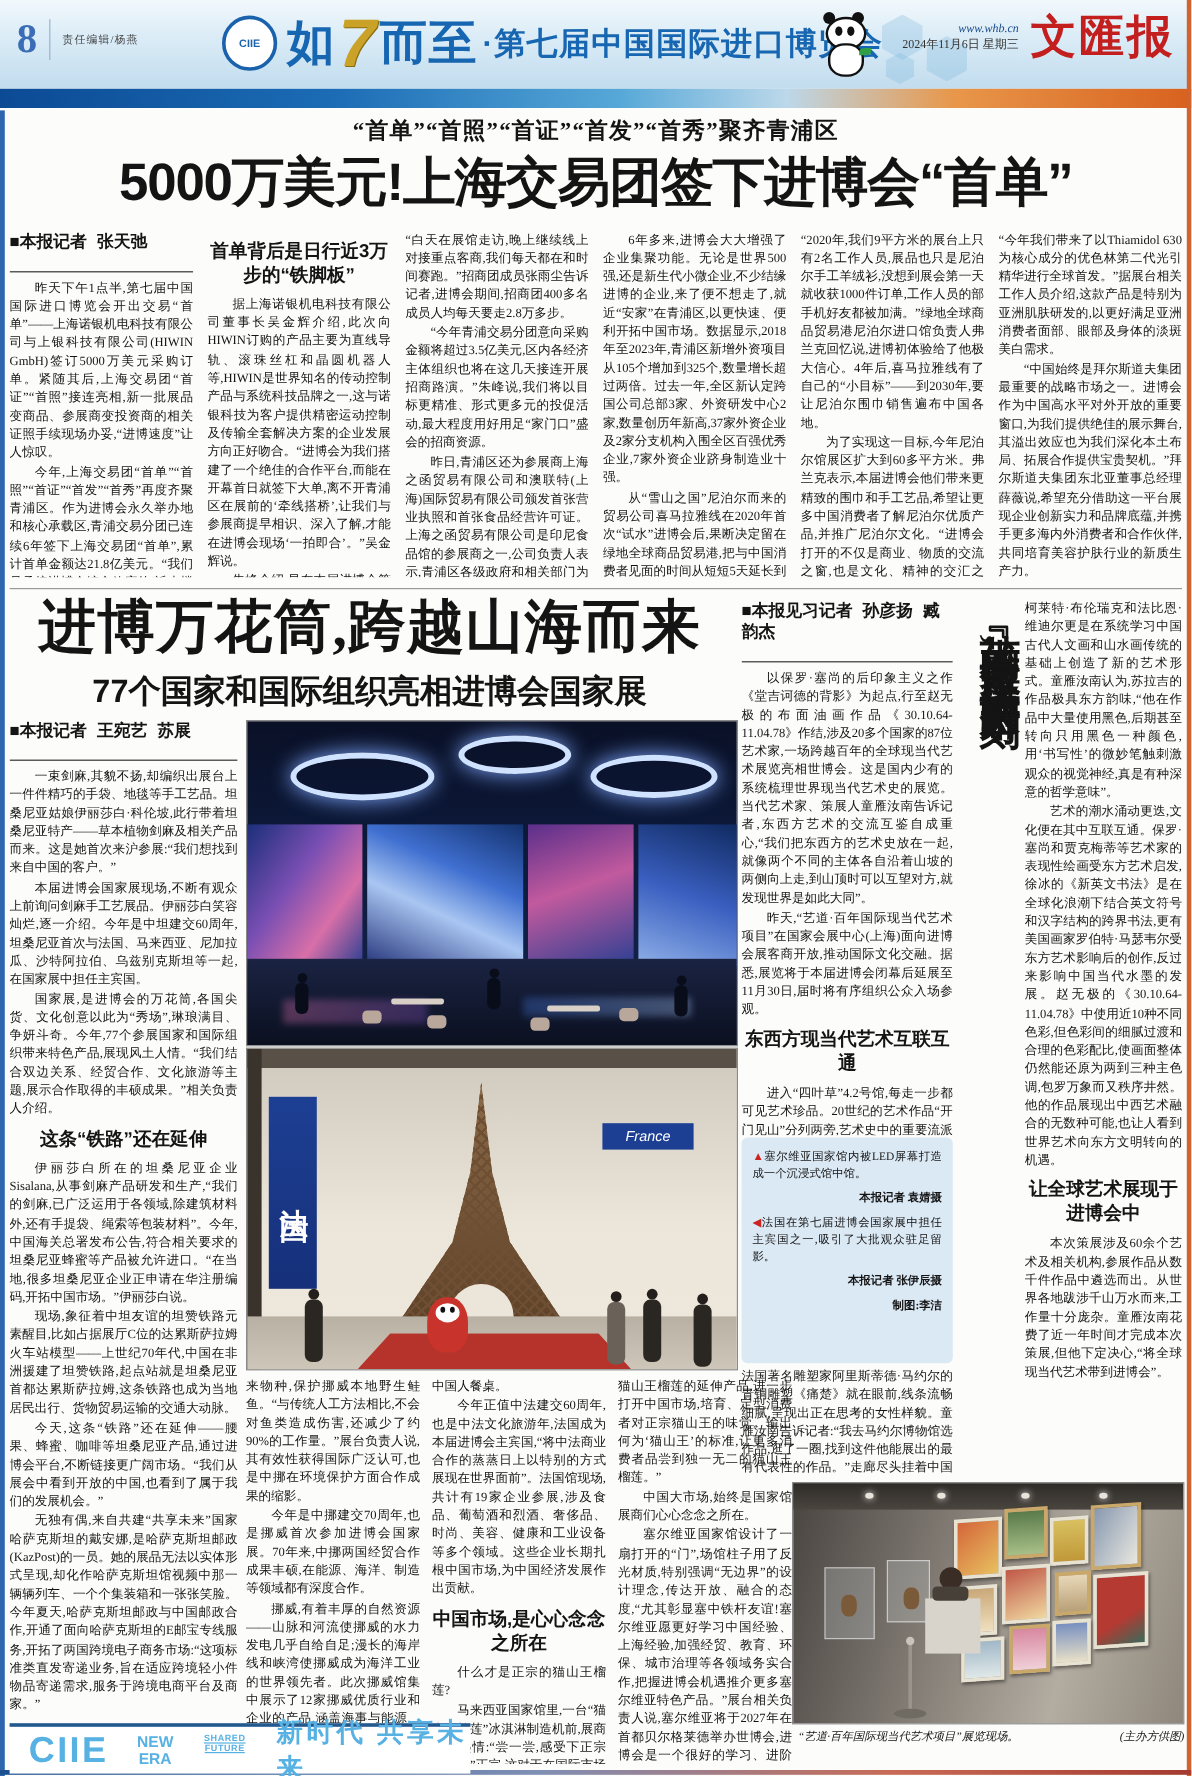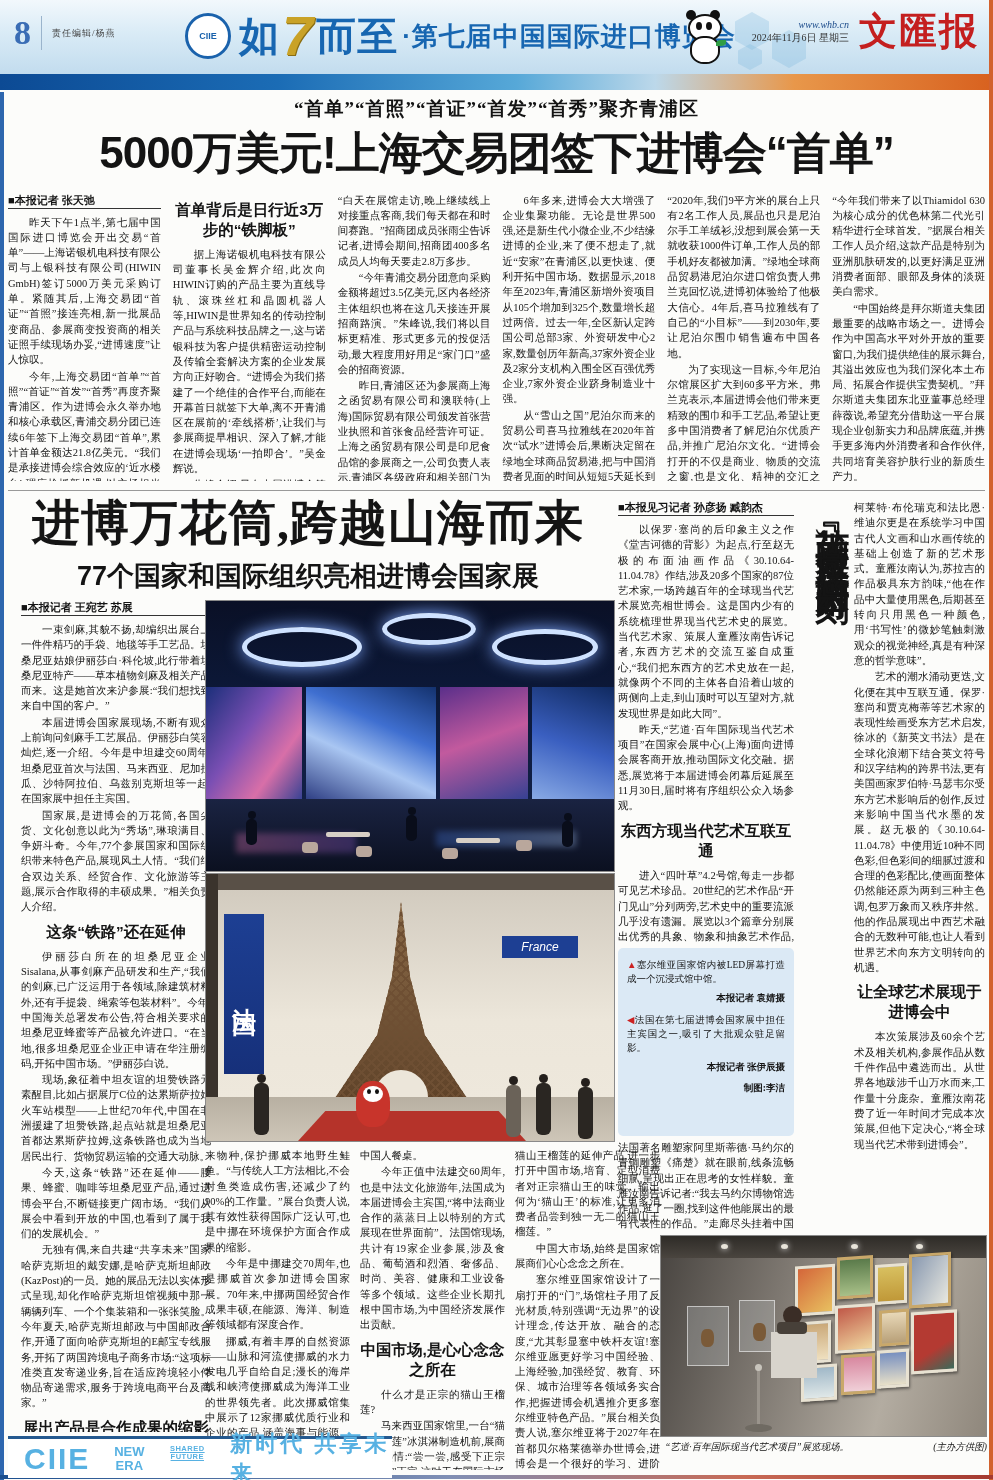--- a/index.html
+++ b/index.html
@@ -40,38 +40,38 @@
   .date{font-size:10px;color:#333;}
   .masthead{font-size:38px;font-weight:900;color:#c41f1f;line-height:1;letter-spacing:2px;}
   
   .edge-left{position:absolute;left:0;top:92px;width:4px;height:1388px;background:#2d66ae;}
   .edge-right{position:absolute;right:0;top:0;width:4px;height:1480px;background:#d2622e;}
   .bottom-line{position:absolute;left:0;top:1475px;width:993px;height:4px;
                background:linear-gradient(90deg,#1b4f8f,#7f8fb5 45%,#c86a55 75%,#a43a30);}
   
   .bt{font-size:10.5px;line-height:15.3px;text-align:justify;text-indent:2em;margin:0 0 1px 0;}
   .cont{text-indent:0;}
-  .byline{font-family:Liberation Sans, sans-serif;font-weight:bold;font-size:11px;
-          border-bottom:1px solid #333;padding-bottom:0;margin-bottom:6px;}
+  .byline{font-family:Liberation Mono, monospace;font-weight:bold;font-size:14px;
+          border-bottom:1px solid #333;padding-bottom:15px;margin-bottom:6px;}
   .subhead{font-family:"Liberation Sans",sans-serif;font-weight:900;font-size:15.5px;
            text-align:center;line-height:1.3;margin:7px 0;}
   .col{overflow:hidden;}
   
   .lead{position:absolute;left:8px;top:96px;width:977px;}
   .kicker{text-align:center;font-weight:900;font-size:19px;letter-spacing:1px;}
   .lead-headline{text-align:center;font-family:"Liberation Sans",sans-serif;font-weight:900;
                  font-size:44px;letter-spacing:-1px;margin-top:6px;line-height:1.15;}
   .lead-cols{display:flex;gap:12px;margin-top:14px;height:288px;}
   .lead-cols .col{flex:1;}
   .lead-rule{position:absolute;left:8px;top:490px;width:977px;height:1px;background:#999;}
   
   .mid-head{position:absolute;left:8px;top:497px;width:600px;text-align:center;}
   .mid-headline{font-size:48px;font-weight:900;letter-spacing:1px;line-height:1.1;}
   .mid-subtitle{font-family:"Liberation Sans",sans-serif;font-weight:700;font-size:27px;margin-top:8px;}
-  .mid-left{position:absolute;left:21px;top:600px;width:190px;height:832px;}
+  .mid-left{position:absolute;left:8px;top:600px;width:190px;height:832px;}
   .mid-bottom{position:absolute;left:205px;top:1148px;width:455px;height:322px;display:flex;gap:10px;}
   .mid-bottom .col{flex:1;}
   
   .photo{position:absolute;border:1px solid #8a8a8a;overflow:hidden;}
   
   .ph1{left:205px;top:600px;width:408px;height:270px;background:linear-gradient(180deg,#0a1026 0%,#0d1b3e 45%,#16254e 100%);}
   .ring{position:absolute;border:5px solid #cfe2ff;border-radius:50%;box-shadow:0 0 18px #7fa8ff;}
   .r1{left:36px;top:26px;width:110px;height:30px;}
   .r2{left:176px;top:12px;width:84px;height:22px;}
   .r3{left:286px;top:28px;width:96px;height:26px;}

